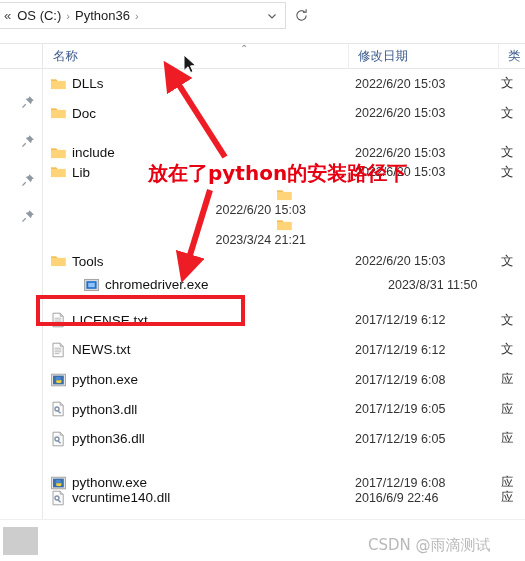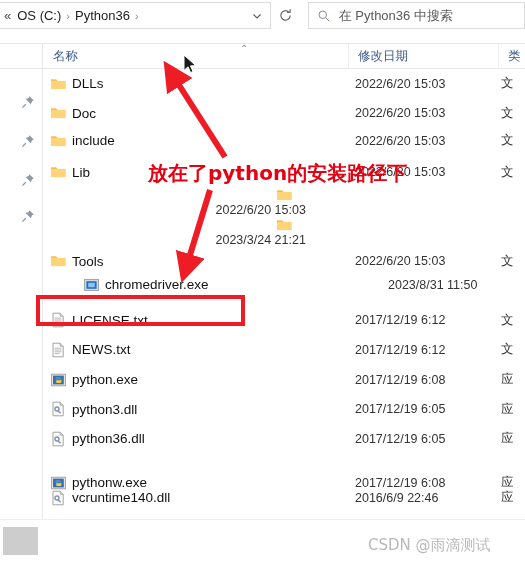--- a/index.html
+++ b/index.html
@@ -159,29 +159,20 @@
       </div>
     </div>
 
     <div class="refresh-btn">
       <svg width="15" height="15" viewBox="0 0 16 16" class="ico">
         <path d="M13 8 A5 5 0 1 1 11.3 4.2" stroke="#4a4a4a" stroke-width="1.1" fill="none"></path>
         <path d="M12.9 1.3 L12.9 4.6 L9.6 4.6" stroke="#4a4a4a" stroke-width="1.1" fill="none"></path>
       </svg>
     </div>
 
-    <div class="searchbox">
-      <div class="search-icon-wrap">
-        <svg width="14" height="14" viewBox="0 0 16 16" class="ico">
-          <circle cx="6.6" cy="6.6" r="4.3" stroke="#8a7fa0" stroke-width="1.1" fill="none"></circle>
-          <line x1="9.8" y1="9.8" x2="14" y2="14" stroke="#8a7fa0" stroke-width="1.1"></line>
-        </svg>
-      </div>
-      <span class="search-ph">在 Python36 中搜索</span>
-    </div>
   </div>
 
   <div class="colheader">
     <div class="navgap"></div>
     <div class="col col-name">
       <span>名称</span>
       <span class="sort-caret">⌃</span>
     </div>
     <div class="col col-date">
       <span>修改日期</span>
@@ -228,21 +219,21 @@
           <svg width="17" height="16" viewBox="0 0 17 16" class="ico">
             <path d="M1 3.4 h5.2 l1.3 1.5 h8.0 v8.2 h-14.5 z" fill="#ffcf6b"></path>
             <path d="M1 3.4 h5.2 l1.3 1.5 h-6.5 z" fill="#f3bb4e"></path>
             <rect x="1" y="4.9" width="14.5" height="8.2" fill="#ffd478"></rect>
           </svg>
         </div>
         <div class="fname">Doc</div>
         <div class="fdate">2022/6/20 15:03</div>
         <div class="ftype">文</div>
       </div>
-      <div class="row" style="top: 57px;">
+      <div class="row" style="top: 69px;">
         <div class="icon-wrap">
           <svg width="17" height="16" viewBox="0 0 17 16" class="ico">
             <path d="M1 3.4 h5.2 l1.3 1.5 h8.0 v8.2 h-14.5 z" fill="#ffcf6b"></path>
             <path d="M1 3.4 h5.2 l1.3 1.5 h-6.5 z" fill="#f3bb4e"></path>
             <rect x="1" y="4.9" width="14.5" height="8.2" fill="#ffd478"></rect>
           </svg>
         </div>
         <div class="fname">include</div>
         <div class="fdate">2022/6/20 15:03</div>
         <div class="ftype">文</div>

